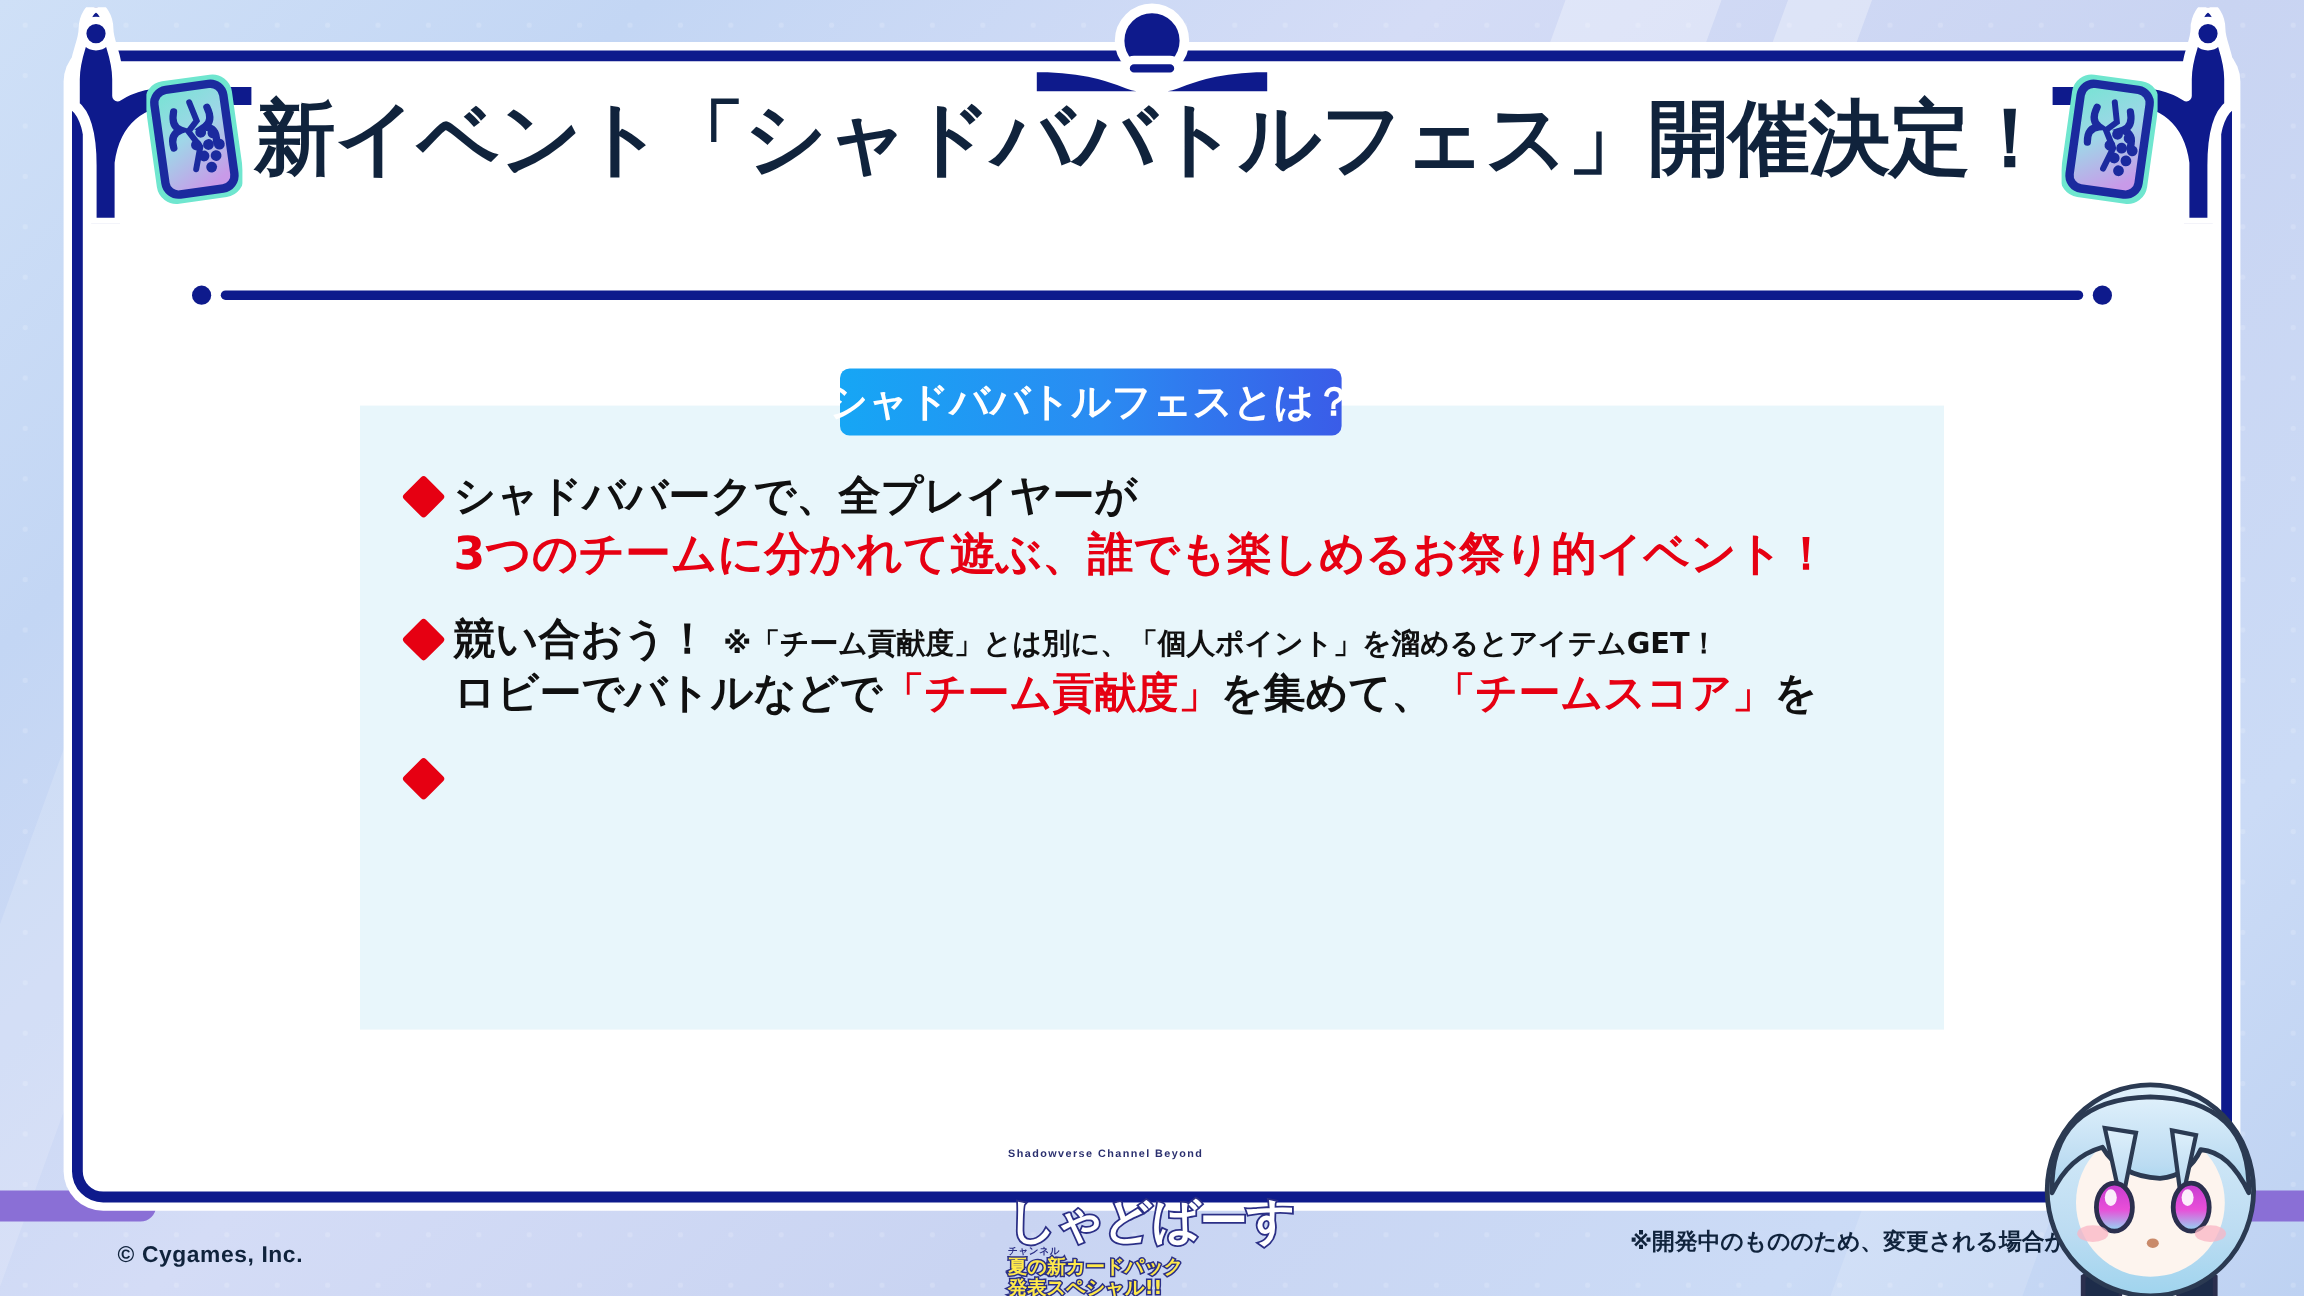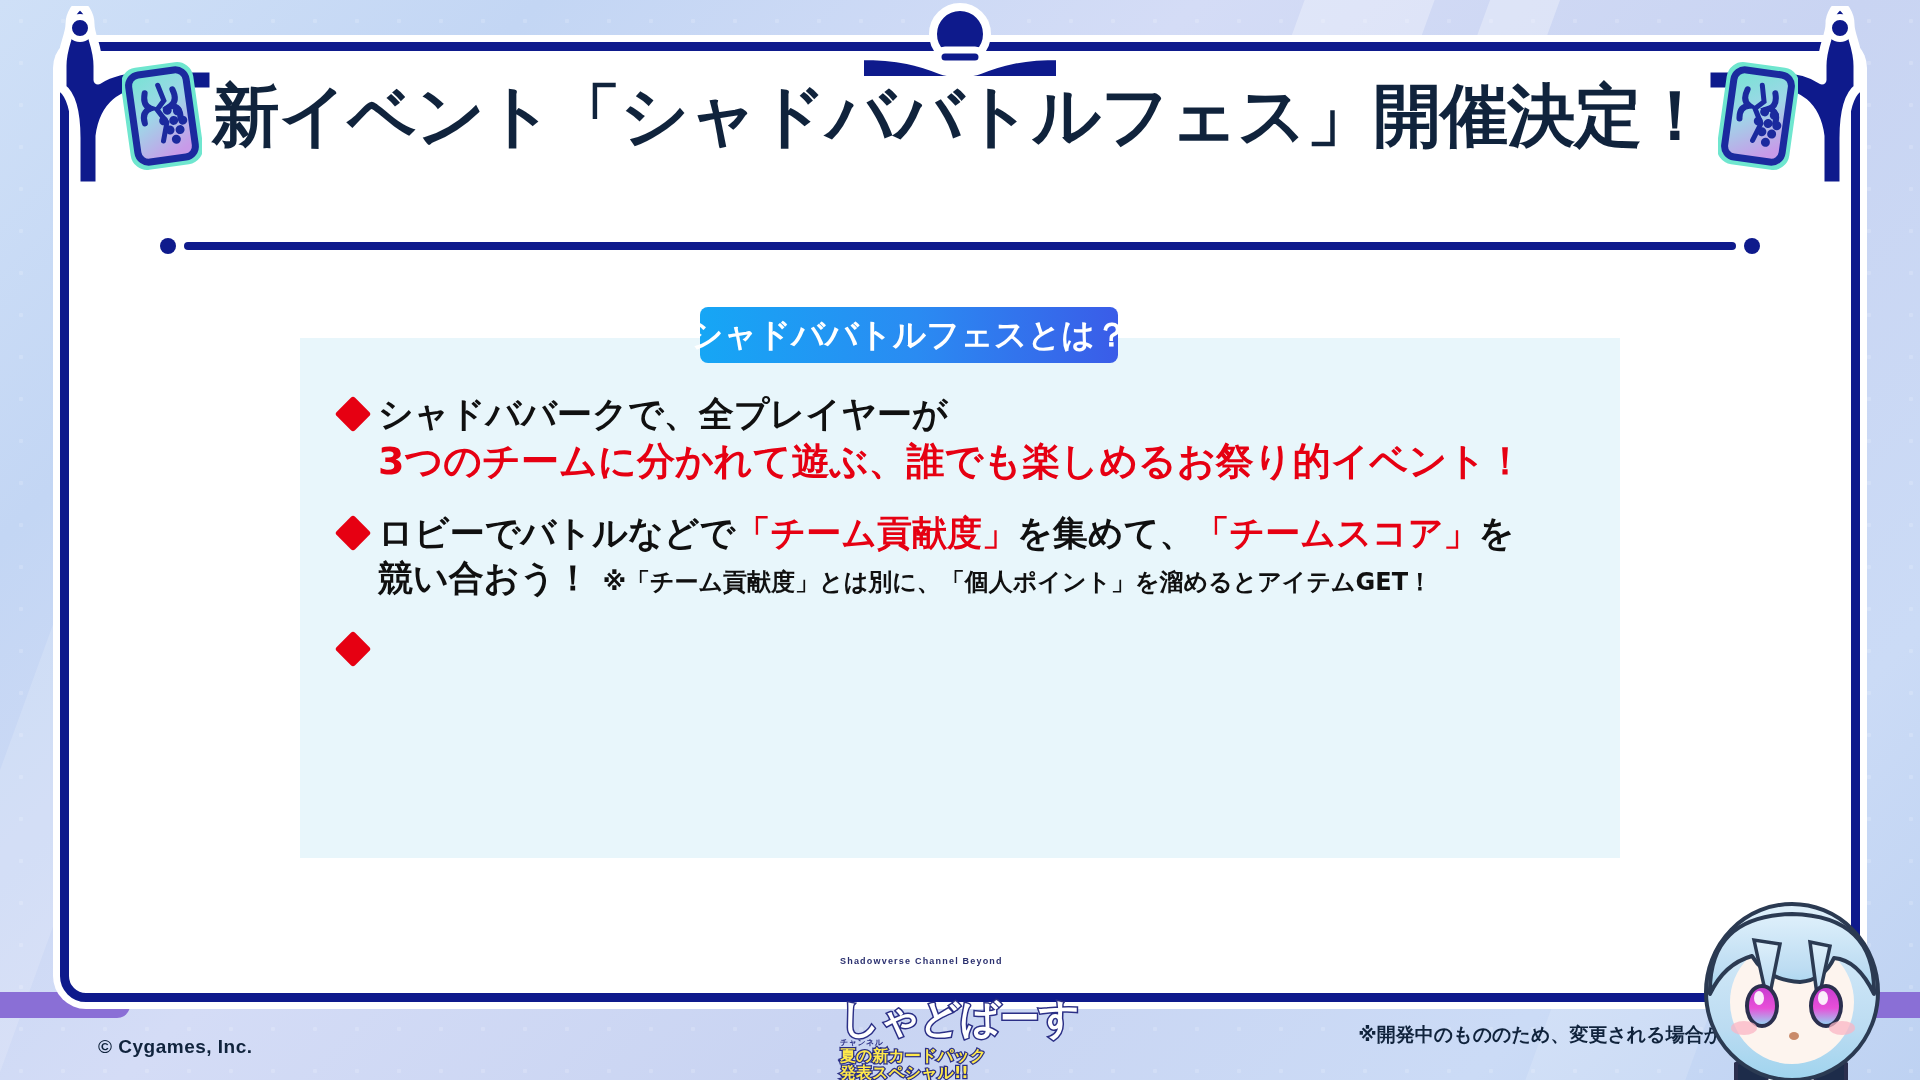--- a/index.html
+++ b/index.html
@@ -221,22 +221,22 @@
       <div class="bullet-row">
         <span class="diamond"></span>
         <div class="bullet-lines">
           <div class="bline"><span>シャドババークで、全プレイヤーが</span></div>
           <div class="bline big"><span class="red">3つのチームに分かれて遊ぶ、誰でも楽しめるお祭り的イベント！</span></div>
         </div>
       </div>
       <div class="bullet-row">
         <span class="diamond"></span>
         <div class="bullet-lines">
+          <div class="bline"><span>競い合おう！ </span><span class=" note">※「チーム貢献度」とは別に、「個人ポイント」を溜めるとアイテムGET！</span></div>
           <div class="bline"><span>ロビーでバトルなどで</span><span class="red">「チーム貢献度」</span><span>を集めて、</span><span class="red">「チームスコア」</span><span>を</span></div>
-          <div class="bline"><span>競い合おう！ </span><span class=" note">※「チーム貢献度」とは別に、「個人ポイント」を溜めるとアイテムGET！</span></div>
         </div>
       </div>
       <div class="bullet-row">
         <span class="diamond"></span>
         <div class="bullet-lines">
         </div>
       </div>
     </div>
 
   <div id="logo">

